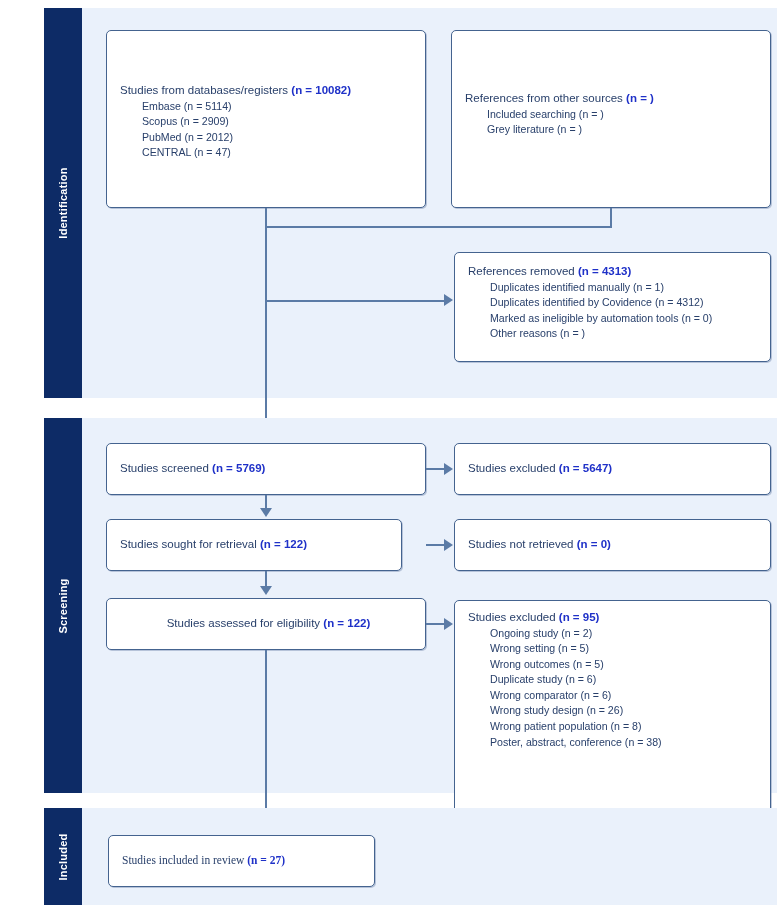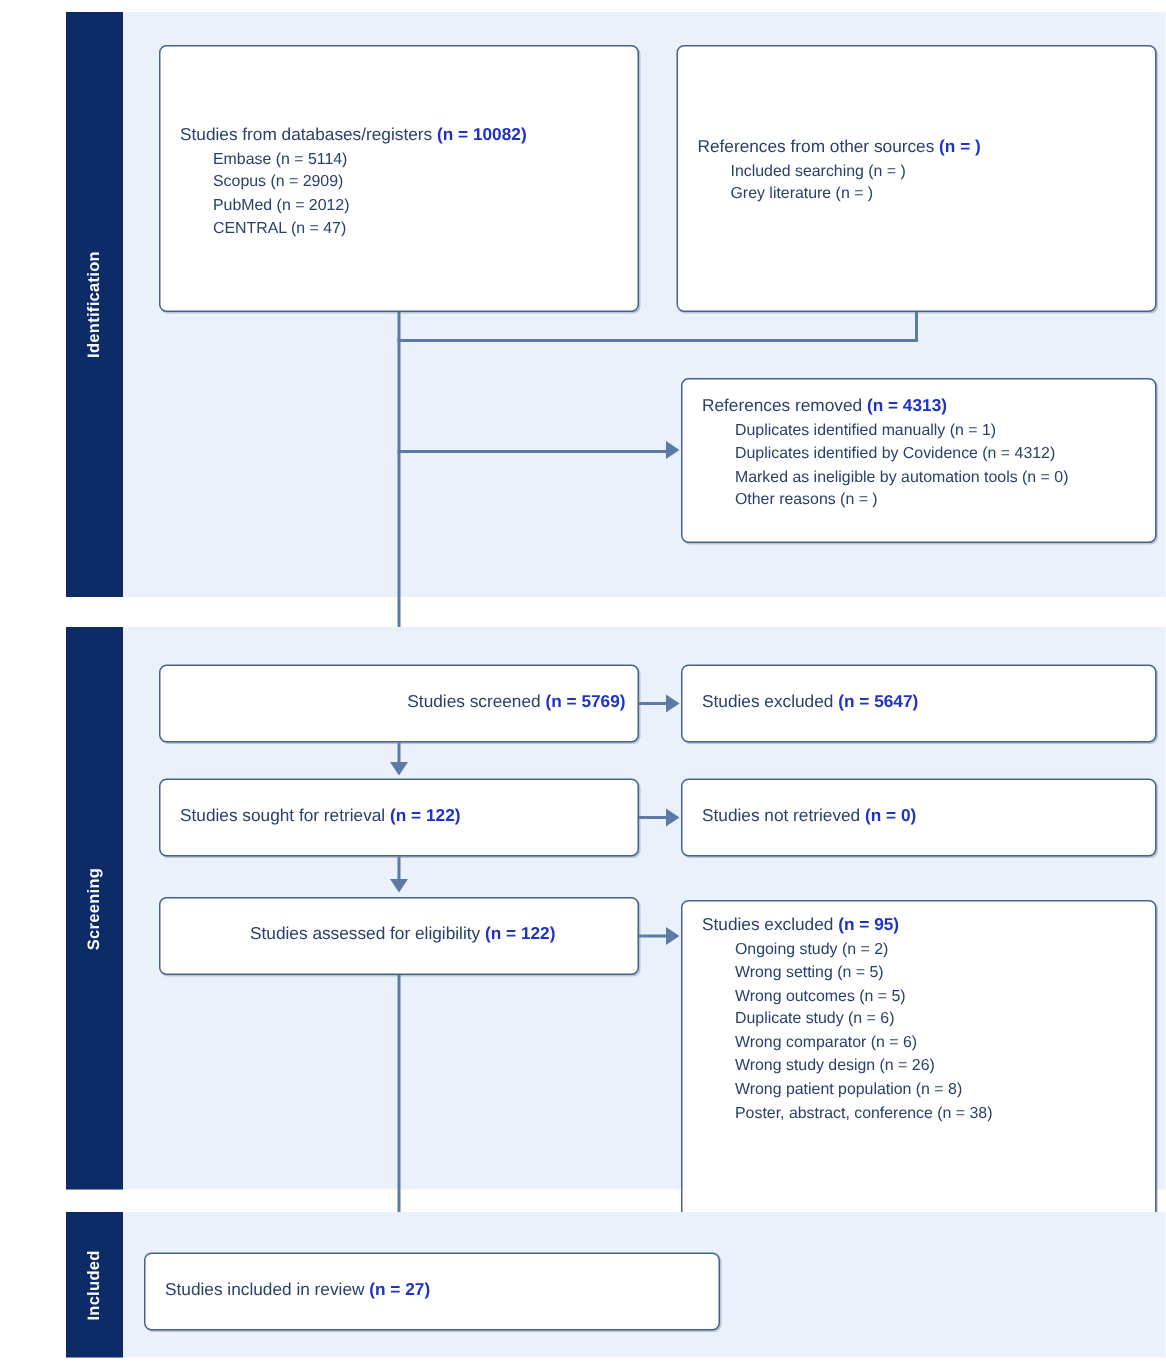--- a/index.html
+++ b/index.html
@@ -151,40 +151,40 @@
   <div class="conn hline" style="left:228.8px; top:299.5px; width:181px;"></div>
   <div class="arrow-right" style="left:408px; top:294.2px;"></div>
 
   <div class="arrow-down" style="left:223.5px; top:430px;"></div>
 
   <div class="band" style="left:8px; top:418px; width:761px; height:375px;"></div>
   <div class="band-tab" style="top:418px; height:375px;">
     <span class="band-tab-label">Screening</span>
   </div>
 
-  <div class="pbox" style="left:70px; top:443px; width:320px; height:52px;text-align:right;">
+  <div class="pbox" style="left:70px; top:443px; width:320px; height:52px;">
     <div class="pbox-inner">
       <div class="line-main">
         <span>Studies screened </span><span class="n">(n = 5769)</span>
       </div>
     </div>
   </div>
 
   <div class="pbox" style="left:418px; top:443px; width:317px; height:52px;">
     <div class="pbox-inner">
       <div class="line-main">
         <span>Studies excluded </span><span class="n">(n = 5647)</span>
       </div>
     </div>
   </div>
 
   <div class="conn hline" style="left:390px; top:467.8px; width:20px;"></div>
   <div class="arrow-right" style="left:408px; top:462.5px;"></div>
 
-  <div class="pbox" style="left:70px; top:519px; width:320px; height:52px;">
+  <div class="pbox" style="left:70px; top:519px; width:296px; height:52px;">
     <div class="pbox-inner">
       <div class="line-main">
         <span>Studies sought for retrieval </span><span class="n">(n = 122)</span>
       </div>
     </div>
   </div>
 
   <div class="pbox" style="left:418px; top:519px; width:317px; height:52px;">
     <div class="pbox-inner">
       <div class="line-main">
@@ -228,21 +228,21 @@
   <div class="arrow-right" style="left:408px; top:617.5px;"></div>
 
   <div class="conn vline" style="left:228.8px; top:650px; height:162px;"></div>
   <div class="arrow-down" style="left:223.5px; top:810px;"></div>
 
   <div class="band" style="left:8px; top:808px; width:761px; height:97px;"></div>
   <div class="band-tab" style="top:808px; height:97px;">
     <span class="band-tab-label">Included</span>
   </div>
 
-  <div class="pbox" style="left:60px; top:835px; width:384px; height:52px;">
+  <div class="pbox" style="left:72px; top:835px; width:267px; height:52px;font-family:Liberation Serif, serif;">
     <div class="pbox-inner">
       <div class="line-main">
         <span>Studies included in review </span><span class="n">(n = 27)</span>
       </div>
     </div>
   </div>
 
 </div>
 
 </body></html>

